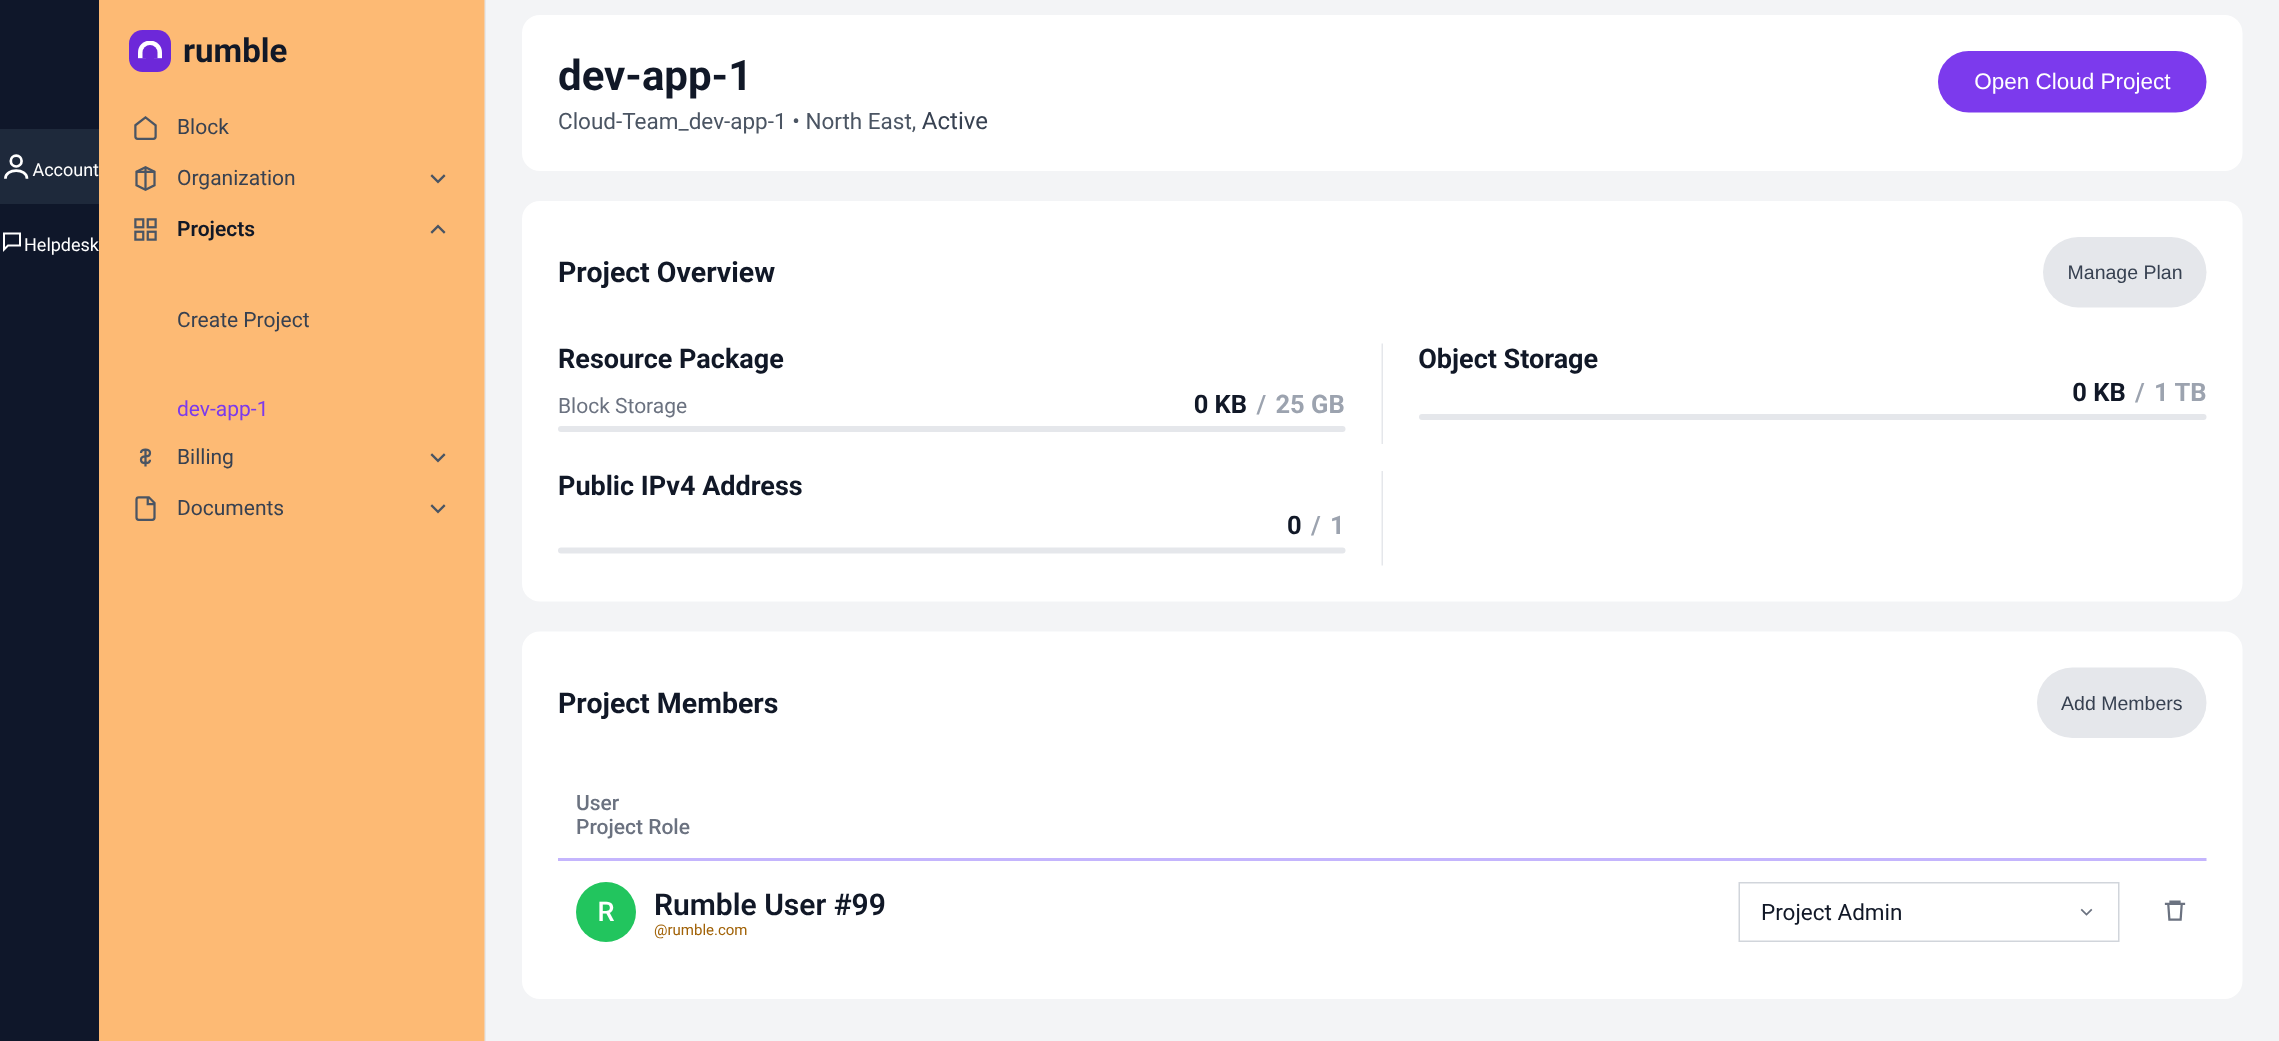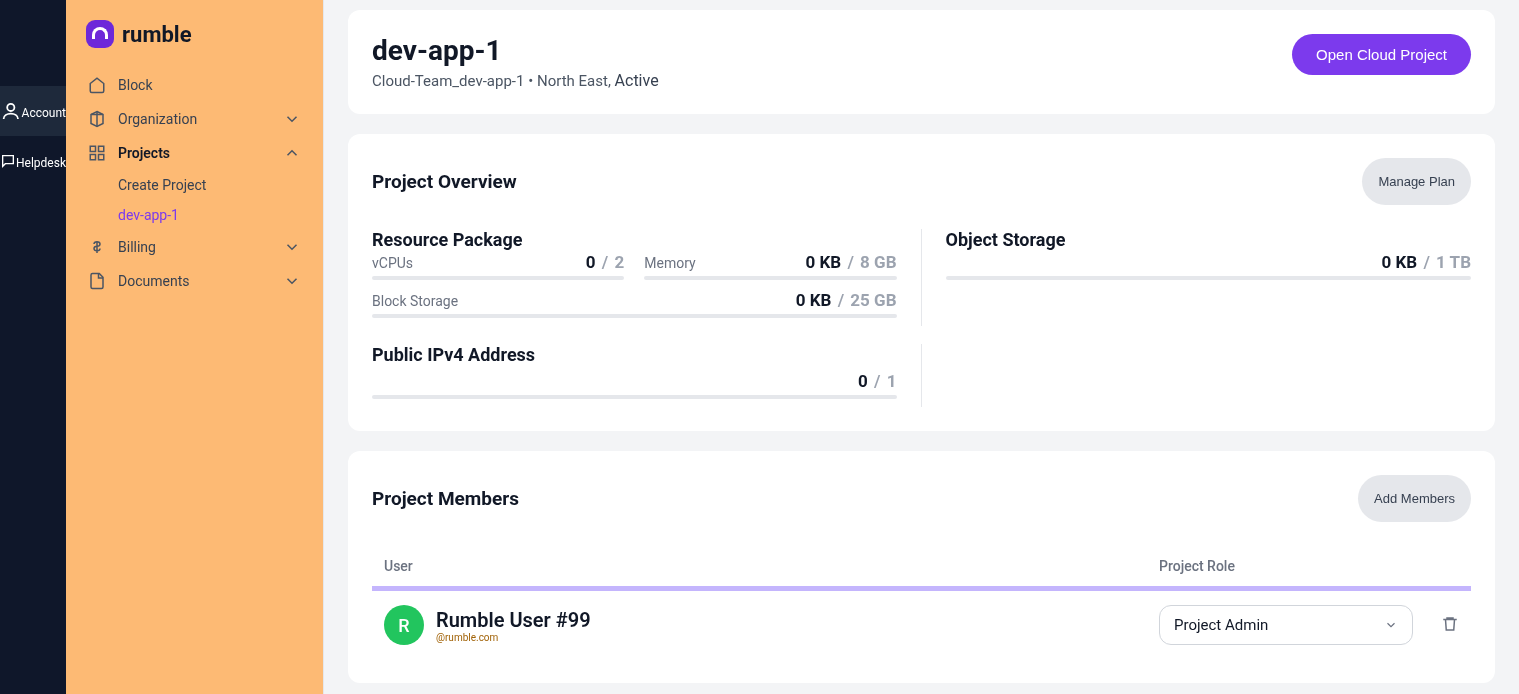--- a/index.html
+++ b/index.html
@@ -77,20 +77,21 @@
       border-radius: 6px;
     }
     .nav-item svg { width: 18px; height: 18px; stroke: #4b5563; fill: none; stroke-width: 2; flex-shrink: 0; }
     .nav-item.bold { font-weight: 600; color: #111827; }
     .nav-item .chev { margin-left: auto; }
     .nav-sub {
       padding: 7px 10px 7px 40px;
       font-size: 14px;
       cursor: pointer;
       color: #374151;
+      margin-top: 29px;
     }
     .nav-sub.active { color: #7c3aed; }
     
     
     .main {
       flex: 1;
       padding: 10px 24px 24px;
       overflow-y: auto;
     }
     .card {
@@ -147,24 +148,25 @@
     .ov-value .slash { color: #9ca3af; font-weight: 600; padding: 0 2px; }
     .bar { height: 4px; background: #e5e7eb; border-radius: 2px; margin-top: 4px; }
     
     .ipv4-section { margin-top: 18px; padding-right: 24px; width: 50%; border-right: 1px solid #e5e7eb; padding-bottom: 8px;}
     
     
     .members-table { width: 100%; }
     .members-head {
       display: flex;
       padding: 12px;
-      border-bottom: 5px solid #c4b5fd;
+      border-bottom: 2px solid #c4b5fd;
       color: #6b7280;
       font-size: 14px;
       font-weight: 500;
+      flex-direction: column;
     }
     .col-user { flex: 1; }
     .col-role { width: 300px; }
     .members-row {
       display: flex;
       align-items: center;
       padding: 14px 12px;
     }
     .user-cell { flex: 1; display: flex; align-items: center; gap: 12px; }
     .avatar {
@@ -177,21 +179,21 @@
       justify-content: center;
       font-size: 18px;
       font-weight: 500;
     }
     .user-name { font-size: 20px; font-weight: 600; }
     .user-email { font-size: 10px; color: #a16207; }
     .role-select {
       width: 256px;
       padding: 10px 14px;
       border: 1px solid #d1d5db;
-      border-radius: 12px;
+      border-radius: 0;
       font-size: 15px;
       display: flex;
       align-items: center;
       justify-content: space-between;
       cursor: pointer;
       background: #fff;
     }
     .role-cell { width: 300px; display: flex; align-items: center; gap: 28px; }
     .trash-btn {
       background: none; border: none; cursor: pointer;
@@ -297,36 +299,20 @@
 
   <div class="card">
     <div class="section-head">
       <div class="section-title">Project Overview</div>
       <button class="pill-btn">Manage Plan</button>
     </div>
 
     <div class="overview-grid">
       <div class="ov-left">
         <div class="ov-block-title">Resource Package</div>
-        <div class="ov-row">
-          <div>
-            <div class="ov-metric-head">
-              <span class="ov-label">vCPUs</span>
-              <span class="ov-value"><span>0</span> <span class="slash">/</span> <span class="max">2</span></span>
-            </div>
-            <div class="bar"></div>
-          </div>
-          <div>
-            <div class="ov-metric-head">
-              <span class="ov-label">Memory</span>
-              <span class="ov-value"><span>0 KB</span> <span class="slash">/</span> <span class="max">8 GB</span></span>
-            </div>
-            <div class="bar"></div>
-          </div>
-        </div>
         <div class="ov-row single" style="margin-top:10px;">
           <div>
             <div class="ov-metric-head">
               <span class="ov-label">Block Storage</span>
               <span class="ov-value"><span>0 KB</span> <span class="slash">/</span> <span class="max">25 GB</span></span>
             </div>
             <div class="bar"></div>
           </div>
         </div>
       </div>

